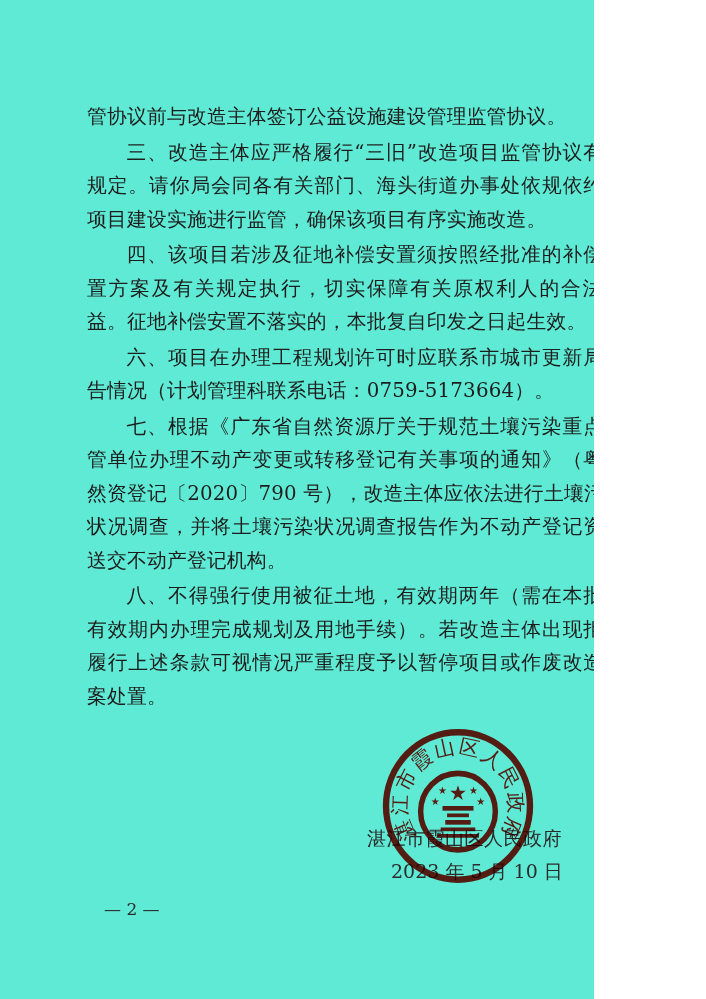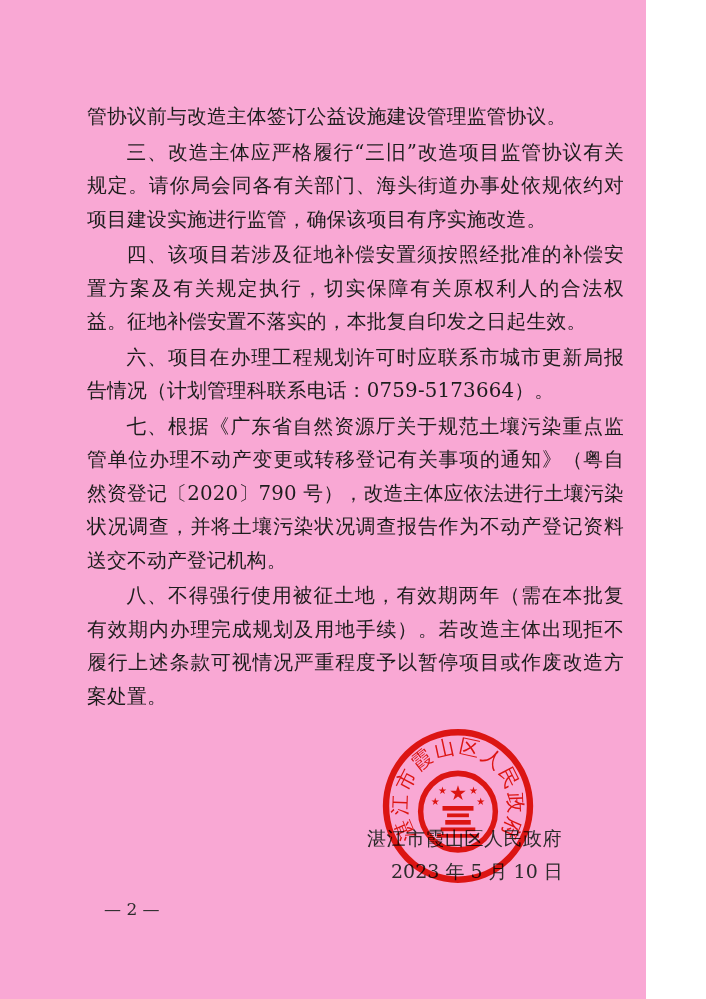--- a/index.html
+++ b/index.html
@@ -1,19 +1,19 @@
 <!DOCTYPE html>
 <html><head>
 <meta charset="utf-8">
 <style>
   html,body{margin:0;padding:0;background:#ffffff;}
   .page{
     position:relative;
-    width:646px;height:999px;
-    background:#f9a8d4;
+    width:594px;height:999px;
+    background:#5eead4;
     overflow:hidden;
     font-family:"DejaVu Serif","Liberation Serif",serif;
     color:#1d1d1d;
   }
   .doc-body{
     position:absolute;
     left:87px;top:100px;
     width:537px;
     font-size:19.8px;
     line-height:33.5px;

